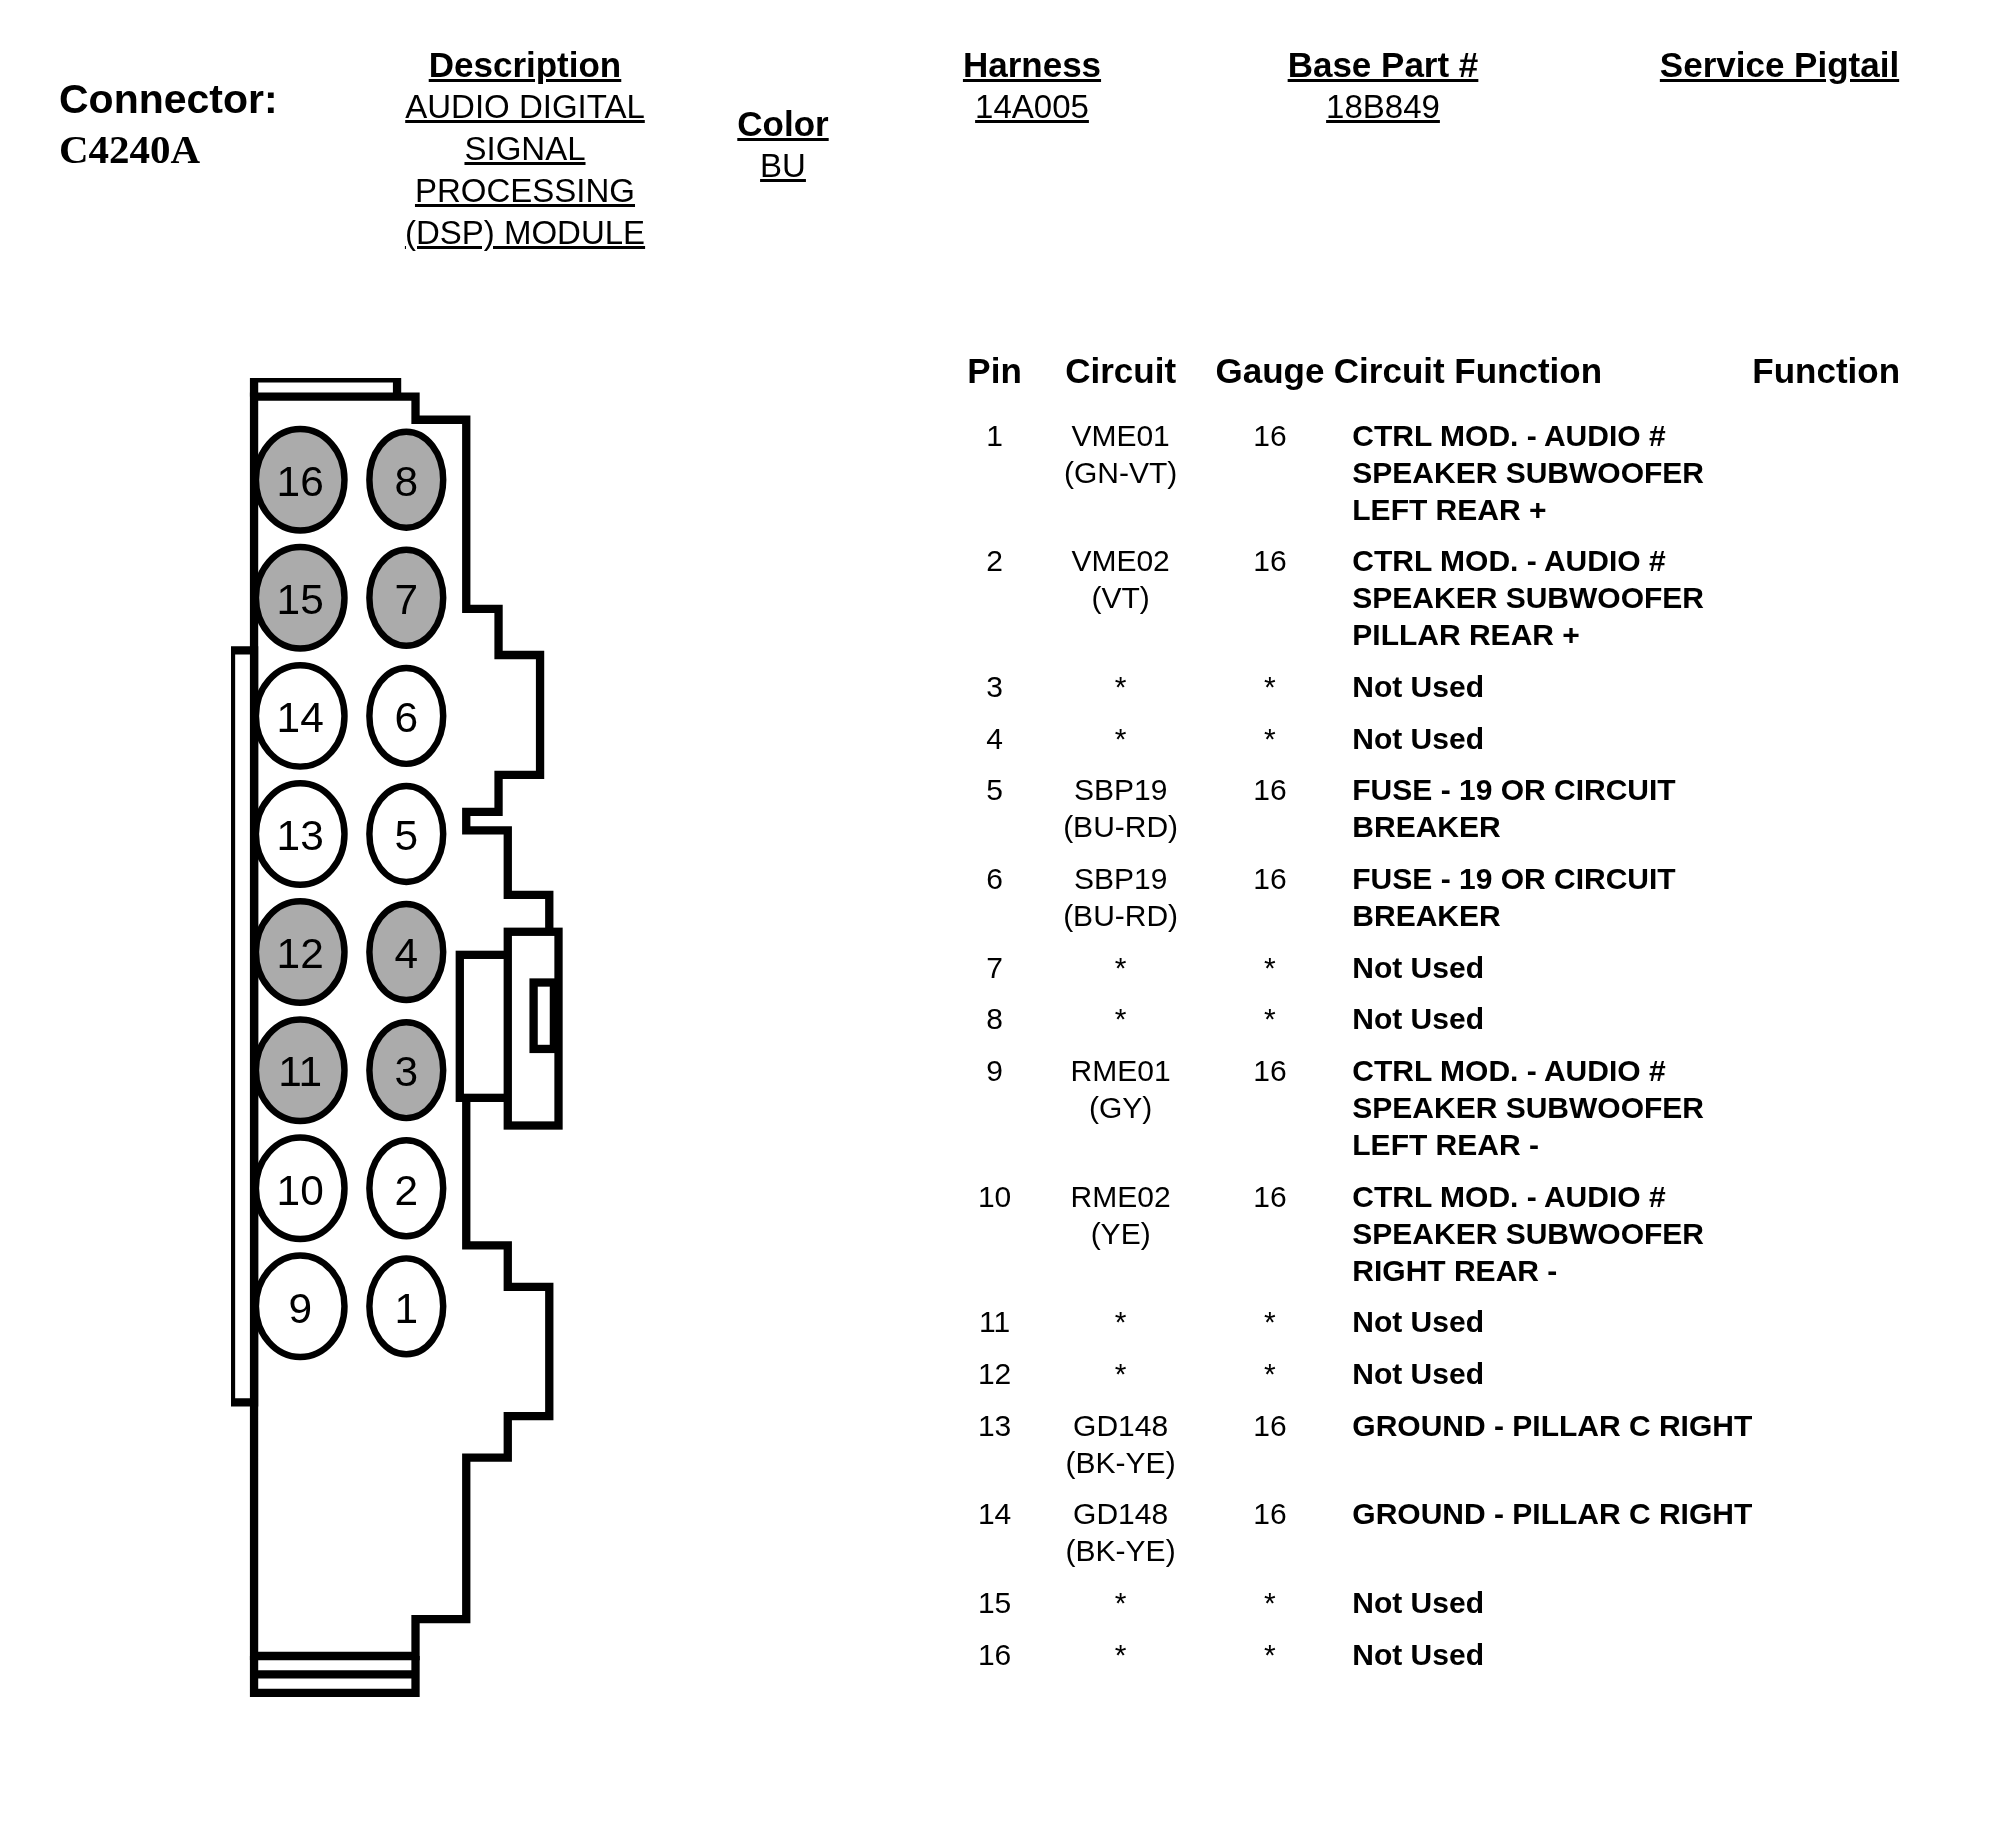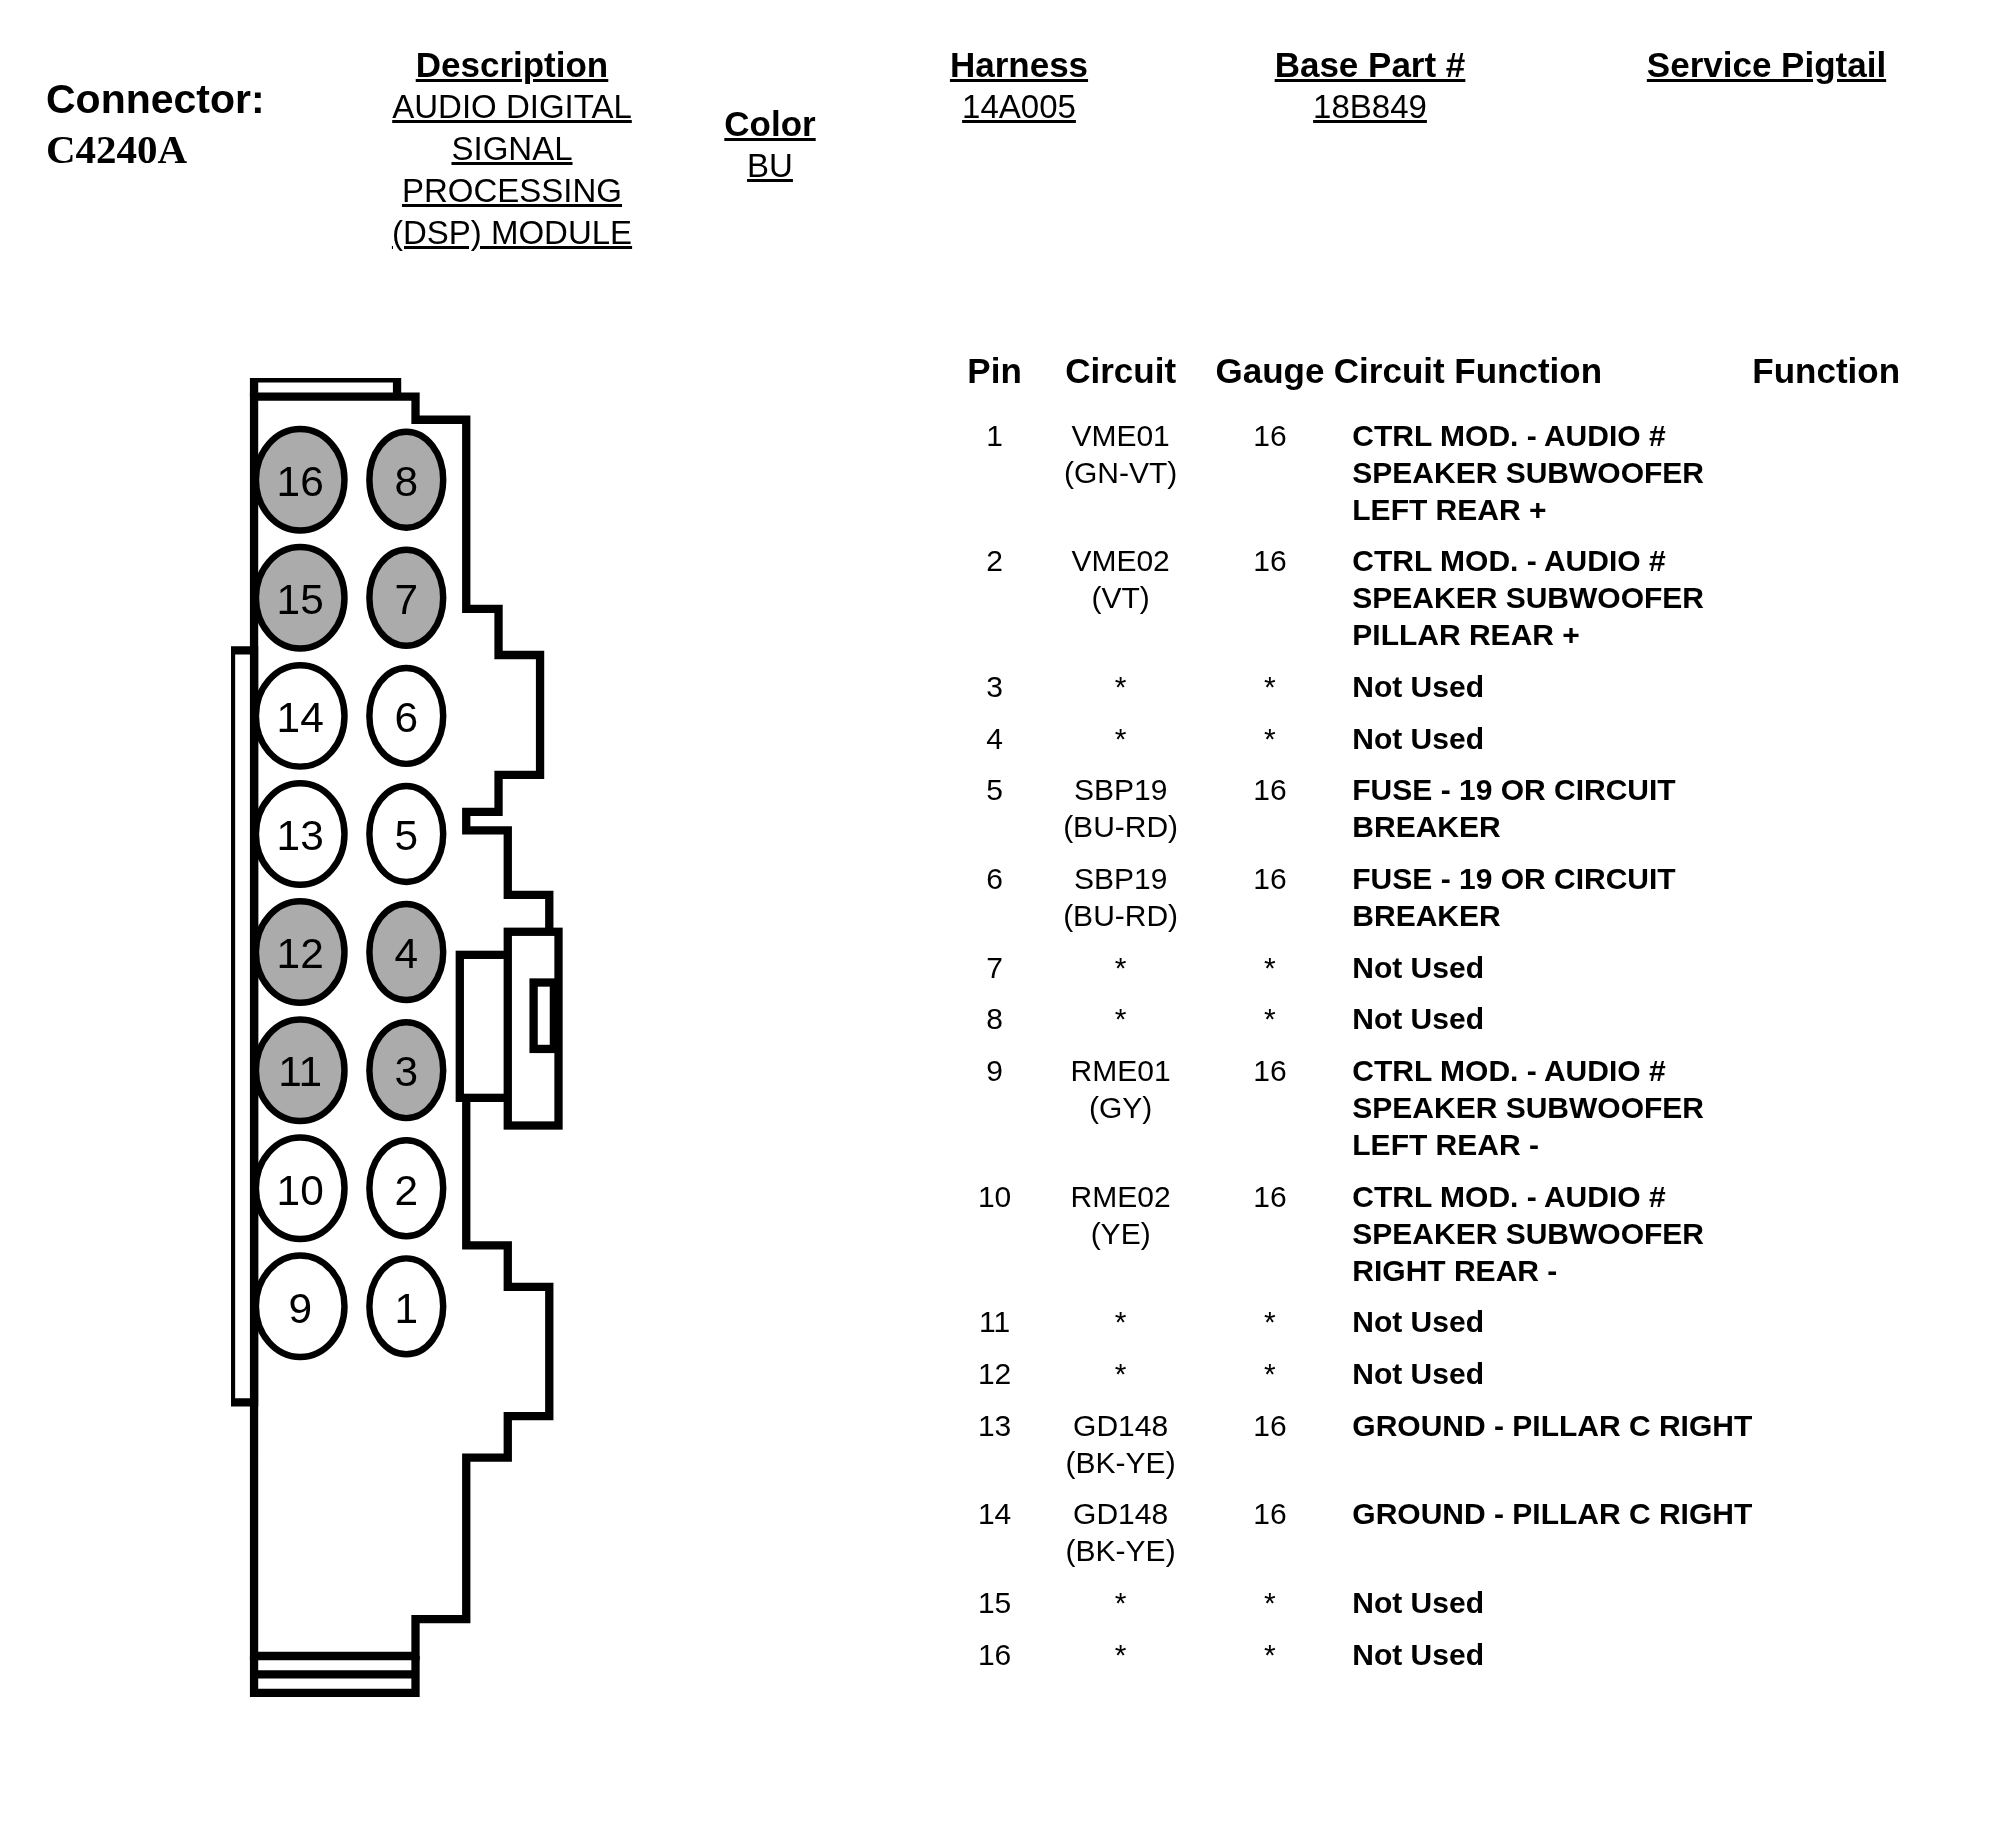--- a/index.html
+++ b/index.html
@@ -12,21 +12,21 @@
     height: 1828px;
     position: relative;
     font-family: "Liberation Sans", sans-serif;
     color: #000000;
     overflow: hidden;
   }
 
   
   #header {
     position: absolute;
-    left: 4px;
+    left: 17px;
     top: 0;
     width: 1804px;
     height: 286px;
   }
   .hdr-col {
     position: absolute;
     text-align: center;
     text-decoration: underline;
   }
   .hdr-label {

